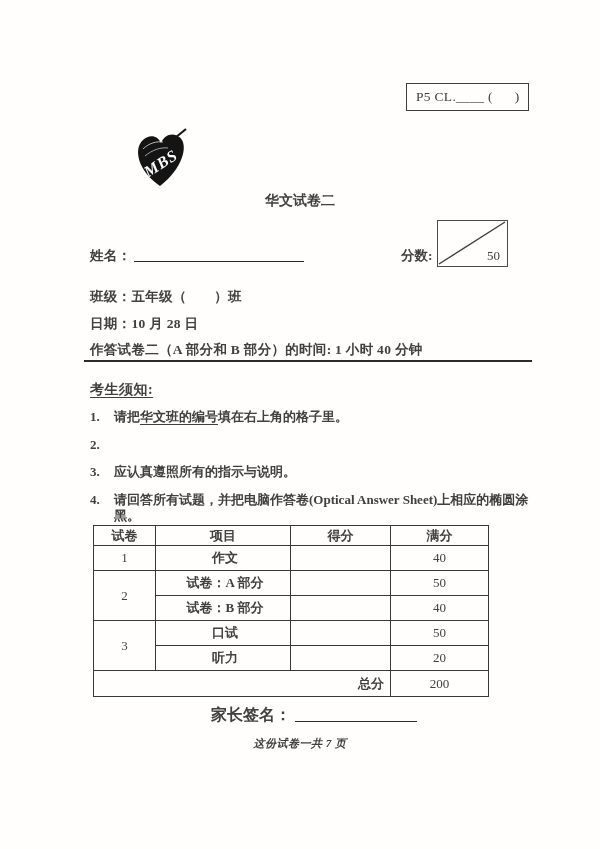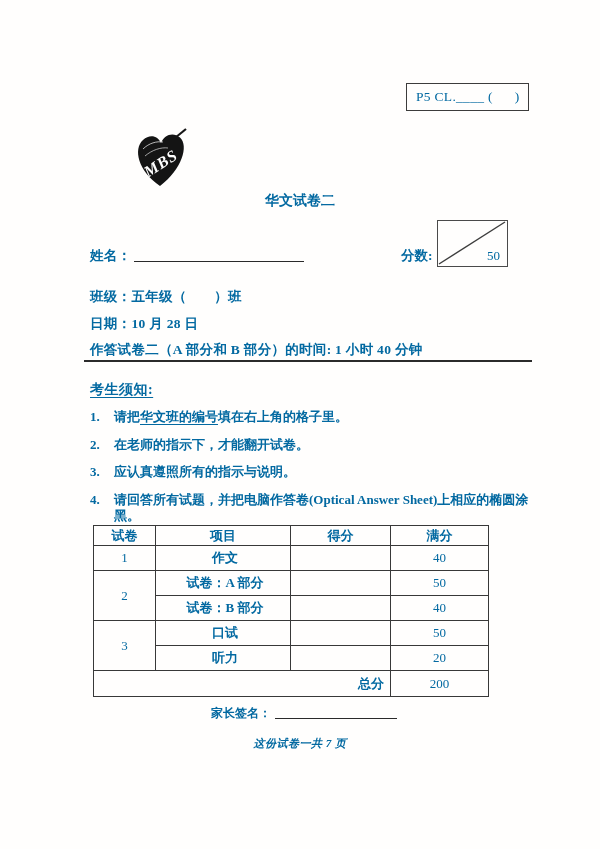--- a/index.html
+++ b/index.html
@@ -2,21 +2,21 @@
 <html><head>
 <meta charset="utf-8">
 <style>
   * { margin:0; padding:0; box-sizing:border-box; }
   html,body { background:#ffffff; }
   .page {
     position:relative;
     width:600px; height:849px;
     background:#fffefd;
     font-family:"Liberation Serif","DejaVu Serif",serif;
-    color:#0369a1;
+    color:#404040;
     overflow:hidden;
   }
 
   
   .class-box {
     position:absolute; left:406px; top:83px;
     width:123px; height:28px;
     border:1.6px solid #3c3c3c;
     display:flex; align-items:center;
     padding-left:9px;
@@ -75,21 +75,21 @@
   col.c-paper { width:62px; } col.c-item { width:135px; }
   col.c-score { width:100px; } col.c-max { width:98px; }
   th, td { border:1.4px solid #383838; font-size:13px; padding:0 6px; }
   th { height:20px; font-weight:bold; text-align:center; }
   td { height:25px; }
   td.c { text-align:center; font-weight:500; }
   td.item { text-align:center; padding-left:10px; font-weight:600; }
   td.total { text-align:right; padding-left:8px; font-weight:bold; height:26px; }
 
   
-  .signature { position:absolute; left:211px; top:705px; font-size:12px; font-weight:600; }
+  .signature { position:absolute; left:211px; top:705px; font-size:16px; font-weight:600; }
   .page-note {
     position:absolute; left:0; top:736px; width:600px; text-align:center;
     font-size:11px; font-weight:bold; font-style:italic; letter-spacing:0.5px;
   }
 </style>
 </head>
 <body>
 
 <div class="page">
 
@@ -130,21 +130,20 @@
   <div class="rule"></div>
 
   <div class="inst-title">考生须知:</div>
   <div class="inst-list">
     <div class="inst-item">
       <span class="inst-num">1.</span>
       <span><span>请把</span><span class="u-seg">华文班的编号</span><span>填在右上角的格子里。</span></span>
     </div>
     <div class="inst-item">
       <span class="inst-num">2.</span>
-      <span>在老师的指示下，才能翻开试卷。</span>
     </div>
     <div class="inst-item">
       <span class="inst-num">3.</span>
       <span>应认真遵照所有的指示与说明。</span>
     </div>
     <div class="inst-item">
       <span class="inst-num">4.</span>
       <span>请回答所有试题，并把电脑作答卷(Optical Answer Sheet)上相应的椭圆涂黑。</span>
     </div>
   </div>

